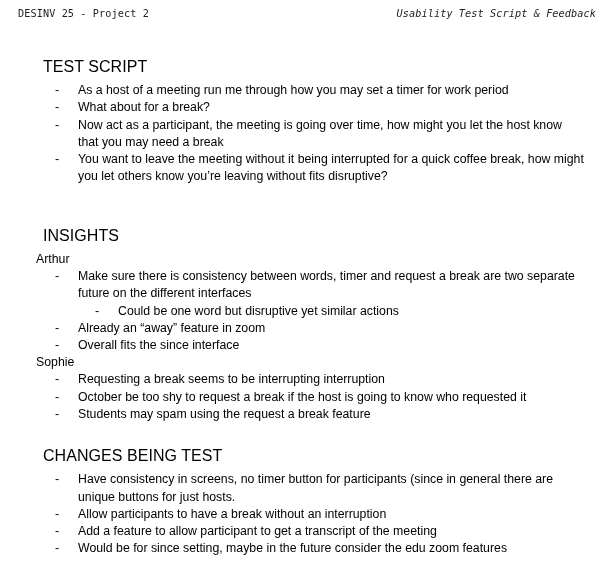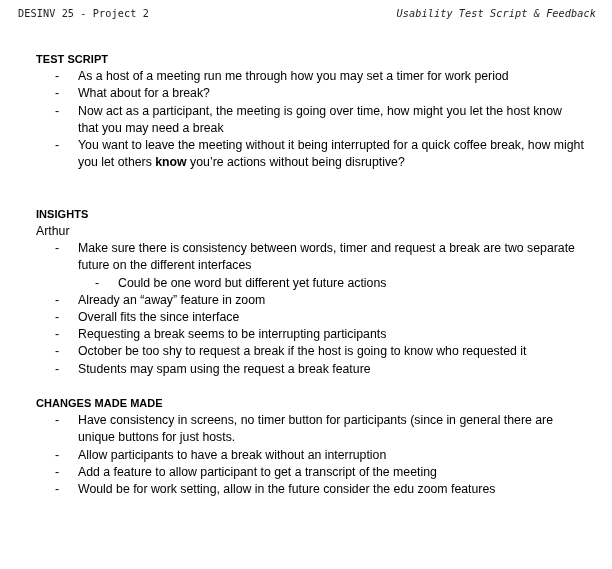--- a/index.html
+++ b/index.html
@@ -47,24 +47,24 @@
   .body-wrap {
     position: absolute;
     top: 51px;
     left: 36px;
     width: 548px;
   }
 
   .section { margin: 0; }
 
   .section-title {
-    font-size: 11px;
-    line-height: 17.2px;
-    margin: 0;
-    font-weight: 700;
+    font-size: 16px;
+    line-height: 17.2px;
+    margin: 7px;
+    font-weight: 400;
     letter-spacing: 0.05px;
     white-space: nowrap;
   }
 
   .person-name {
     font-size: 12.3px;
     line-height: 17.2px;
     margin: 0;
     font-weight: 400;
     white-space: nowrap;
@@ -106,21 +106,21 @@
 
   .dash {
     font-size: 12.3px;
     line-height: 17.2px;
   }
 
   .btxt { display: block; }
 
   .gap { height: 17.2px; }
 
-  b.strong { font-weight: 700; }
+  b.strong { font-weight: 400; }
 </style>
 </head>
 <body>
 
 <div class="page">
 
   <div class="doc-header">
     <span class="hdr-left">DESINV 25 - Project 2</span>
     <span class="hdr-right">Usability Test Script &amp; Feedback</span>
   </div>
@@ -136,82 +136,83 @@
           <li class="bullet lvl1">
             <span class="dash">-</span>
             <span class="btxt">What about for a break?</span>
           </li>
           <li class="bullet lvl1">
             <span class="dash">-</span>
             <span class="btxt">Now act as a participant, the meeting is going over time, how might you let the host know that you may need a break</span>
           </li>
           <li class="bullet lvl1">
             <span class="dash">-</span>
-            <span class="btxt"><span>You want to leave the meeting without it being interrupted for a quick coffee break, how might you let others </span><b class="strong">know</b><span> you’re actions without being disruptive?</span></span>
+            <span class="btxt"><span>You want to leave the meeting without it being interrupted for a quick coffee break, how might you let others </span><b class="strong">know</b><span> you’re leaving without fits disruptive?</span></span>
           </li>
         </ul>
       </div>
       <div class="gap"></div>
       <div class="gap"></div>
       <div class="section">
         <div class="section-title">INSIGHTS</div>
         <div class="person-name">Arthur</div>
         <ul class="bullets">
           <li class="bullet lvl1">
             <span class="dash">-</span>
             <span class="btxt">Make sure there is consistency between words, timer and request a break are two separate future on the different interfaces</span>
           </li>
           <li class="bullet lvl2">
             <span class="dash">-</span>
-            <span class="btxt">Could be one word but different yet future actions</span>
+            <span class="btxt">Could be one word but disruptive yet similar actions</span>
           </li>
           <li class="bullet lvl1">
             <span class="dash">-</span>
             <span class="btxt">Already an “away” feature in zoom</span>
           </li>
           <li class="bullet lvl2">
             <span class="dash">-</span>
           </li>
           <li class="bullet lvl1">
             <span class="dash">-</span>
             <span class="btxt">Overall fits the since interface</span>
           </li>
         </ul>
-        <ul class="bullets">
-          <li class="bullet lvl1">
-            <span class="dash">-</span>
-            <span class="btxt">Requesting a break seems to be interrupting participants</span>
+        <div class="person-name">Sophie</div>
+        <ul class="bullets">
+          <li class="bullet lvl1">
+            <span class="dash">-</span>
+            <span class="btxt">Requesting a break seems to be interrupting interruption</span>
           </li>
           <li class="bullet lvl1">
             <span class="dash">-</span>
             <span class="btxt">October be too shy to request a break if the host is going to know who requested it</span>
           </li>
           <li class="bullet lvl1">
             <span class="dash">-</span>
             <span class="btxt">Students may spam using the request a break feature</span>
           </li>
         </ul>
       </div>
       <div class="gap"></div>
       <div class="section">
-        <div class="section-title">CHANGES MADE MADE</div>
+        <div class="section-title">CHANGES BEING TEST</div>
         <ul class="bullets">
           <li class="bullet lvl1">
             <span class="dash">-</span>
             <span class="btxt">Have consistency in screens, no timer button for participants (since in general there are unique buttons for just hosts.</span>
           </li>
           <li class="bullet lvl1">
             <span class="dash">-</span>
             <span class="btxt">Allow participants to have a break without an interruption</span>
           </li>
           <li class="bullet lvl1">
             <span class="dash">-</span>
             <span class="btxt">Add a feature to allow participant to get a transcript of the meeting</span>
           </li>
           <li class="bullet lvl1">
             <span class="dash">-</span>
-            <span class="btxt">Would be for work setting, allow in the future consider the edu zoom features</span>
+            <span class="btxt">Would be for since setting, maybe in the future consider the edu zoom features</span>
           </li>
         </ul>
       </div>
     </div>
 
 </div>
 
 </body></html>

